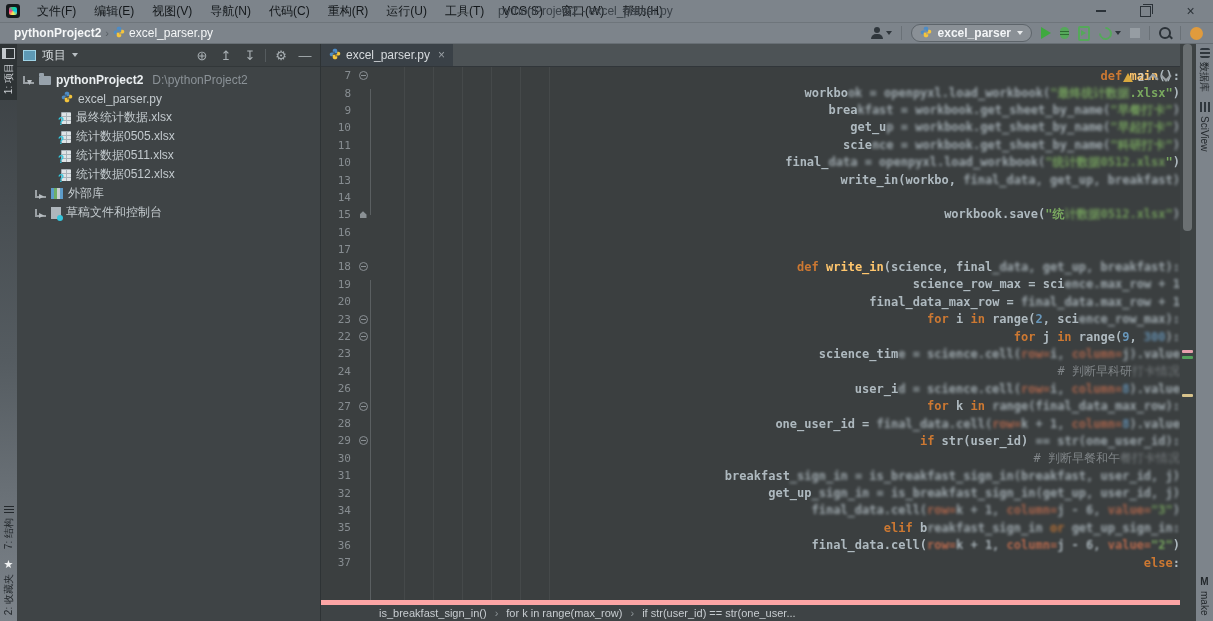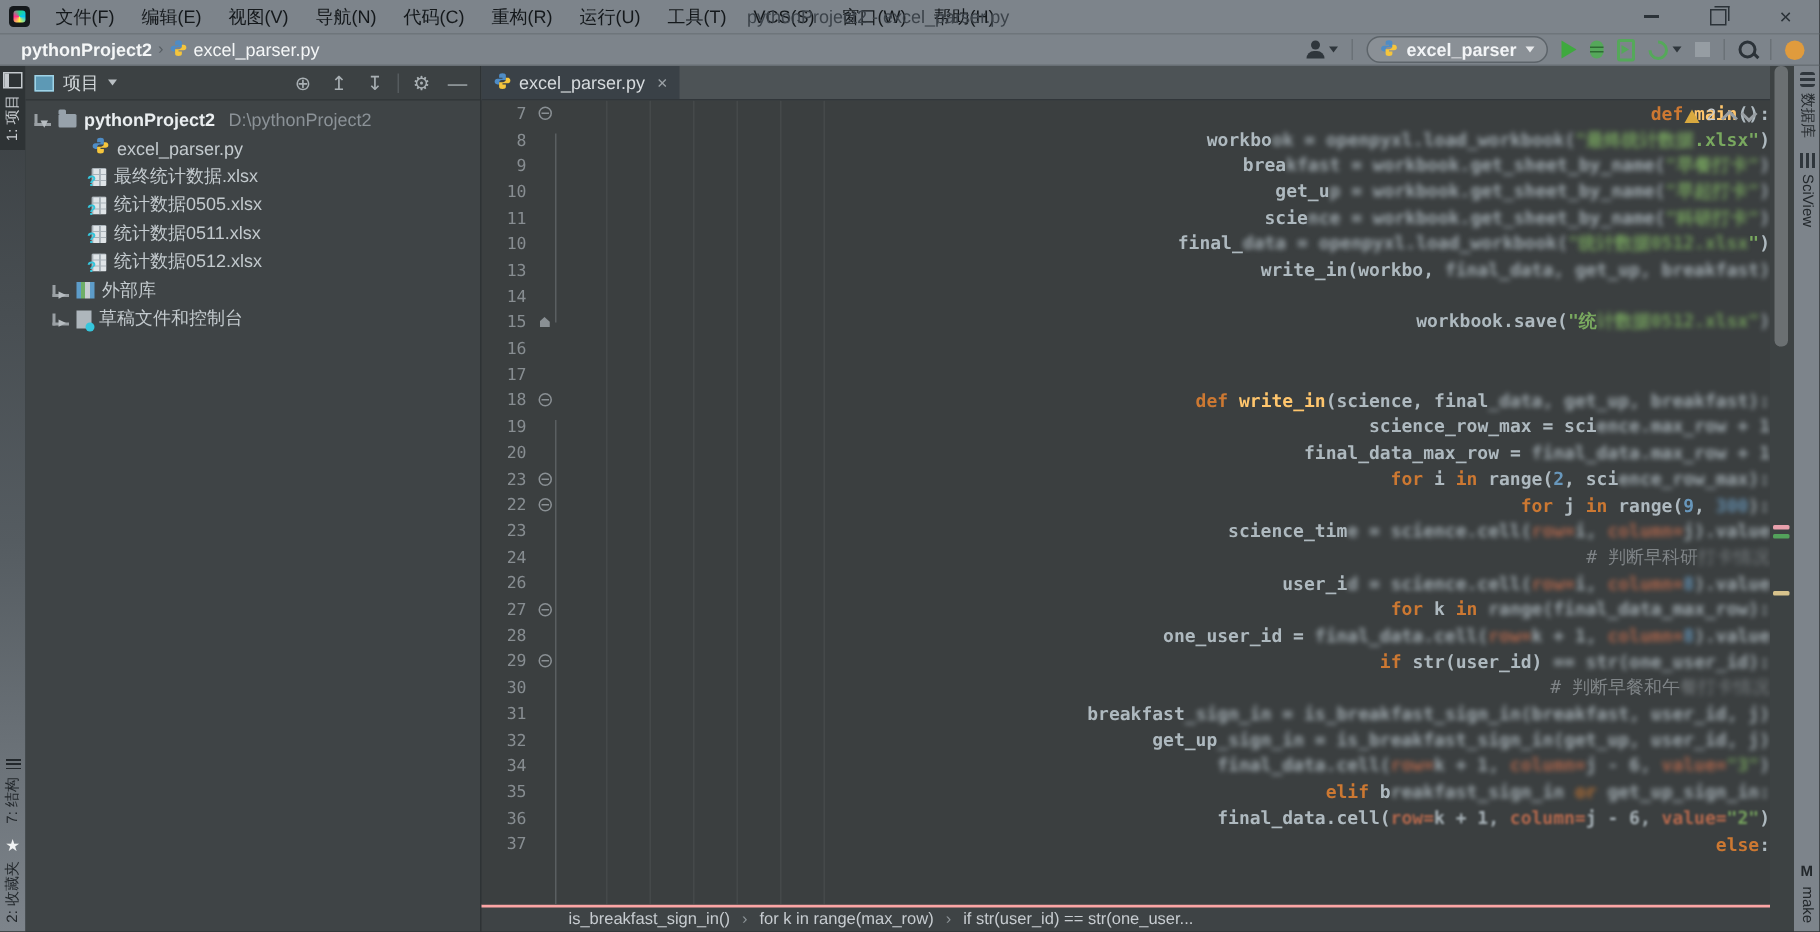--- a/index.html
+++ b/index.html
@@ -122,21 +122,21 @@
   .blur1{filter:blur(1.7px);opacity:.85;}
   .blur2{filter:blur(.8px);opacity:.95;}
 
   .inspect{position:absolute;top:4px;right:10px;display:flex;align-items:center;gap:5px;font-family:"Liberation Sans",sans-serif;font-weight:normal;}
   .warn-tri{width:0;height:0;border-bottom:9px solid #d9a93f;border-left:5.5px solid transparent;border-right:5.5px solid transparent;position:relative;}
   .warn-cnt{color:#c9ced2;font-size:11px;}
   .chev{width:6px;height:6px;border-left:2px solid #9aa0a4;border-bottom:2px solid #9aa0a4;}
   .chev.up{transform:rotate(135deg);margin-top:3px;}
   .chev.dn{transform:rotate(-45deg);margin-bottom:3px;}
 
-  .crumbbar{height:16px;flex:0 0 16px;background:#3e4345;border-top:2px solid #fca5a5;display:flex;align-items:center;
+  .crumbbar{height:16px;flex:0 0 16px;background:#3e4345;border-top:5px solid #fca5a5;display:flex;align-items:center;
     padding-left:58px;gap:8px;color:#c7ccd0;font-size:11px;}
   .crumbbar .sep{color:#8d9498;}
 
   
   .stripe{width:16px;flex:0 0 16px;background:#3d4243;position:relative;}
   .sb-thumb{position:absolute;top:0;left:3px;width:9px;height:187px;border-radius:4px;background:rgba(205,210,214,.32);}
   .mark{position:absolute;left:2px;width:11px;height:3px;border-radius:1px;}
 </style>
 </head>
 <body>

